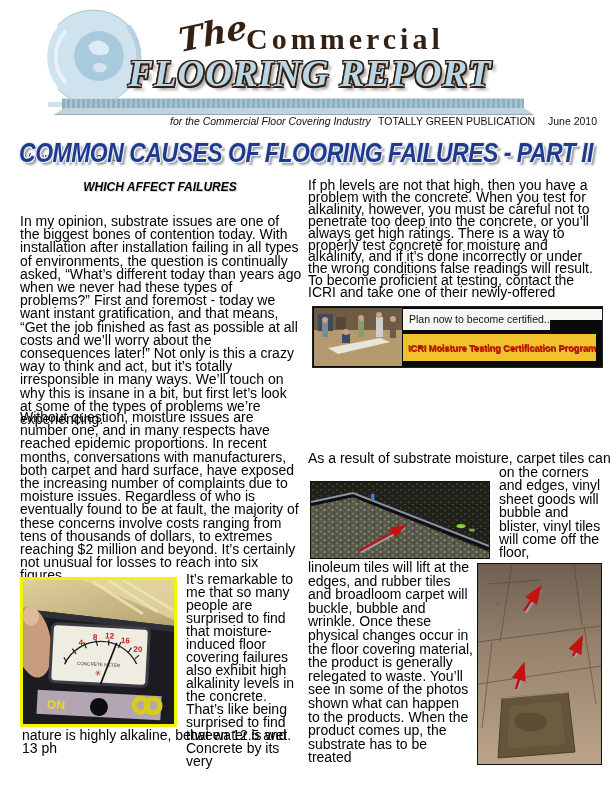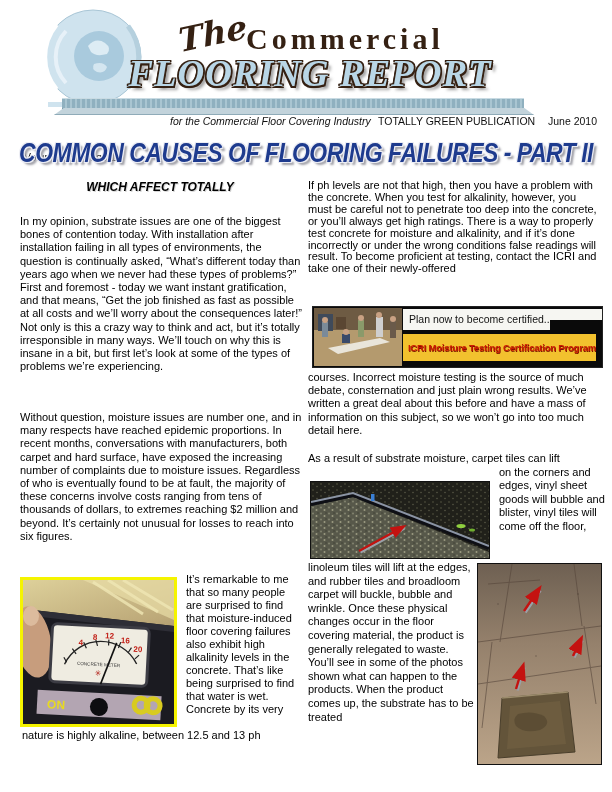--- a/index.html
+++ b/index.html
@@ -48,21 +48,21 @@
   
   #headline{
     left:0;top:137px;width:612px;text-align:center;white-space:nowrap;
     font-weight:bold;font-style:italic;font-size:23px;letter-spacing:-0.5px;
     color:var(--headline_navy);transform:scaleY(1.18);transform-origin:top;
     text-shadow:-1px -1px 0 #ecedf4,1px -1px 0 #ecedf4,-1px 1px 0 #ecedf4,
                  1px 1px 0 #ecedf4,3px 3px 2px #9c9ca4;
   }
 
   
-  .body-text{font-size:11px;line-height:13.2px;text-align:left;}
+  .body-text{font-size:14px;line-height:13.2px;text-align:left;}
   #lc-subtitle{
     left:14px;top:180px;width:292px;text-align:center;
     font-weight:bold;font-style:italic;font-size:12px;line-height:14.5px;
     text-shadow:1px 1px 0 #d8d8d8;
   }
   #lc-para1{left:20px;top:215px;width:282px;}
   #lc-para2{left:20px;top:411px;width:282px;}
   #lc-meter-wrap{left:186px;top:573px;width:118px;line-height:13.0px;}
   #lc-closing{left:22px;top:729px;width:282px;}
 
@@ -115,21 +115,21 @@
   <div class="abs" id="platform-edge"></div>
 
   <div class="abs infoline" style="left:24px;margin-top:36px;">Volume 28 • Page 1</div>
   <div class="abs infoline" id="info-tagline" style="left:170px;">for the Commercial Floor Covering Industry</div>
   <div class="abs infoline" style="left:378px;">TOTALLY GREEN PUBLICATION</div>
   <div class="abs infoline" style="left:524px;padding-left:24px;">June 2010</div>
 
   <div class="abs" id="headline">COMMON CAUSES OF FLOORING FAILURES - PART II</div>
 
   <div class="abs" id="lc-subtitle">
-    <div>WHICH AFFECT TOTALLY</div>
+    <div>WHICH AFFECT FAILURES</div>
   </div>
   <div class="abs body-text" id="lc-para1">In my opinion, substrate issues are one of the biggest bones of contention today.  With installation after installation failing in all types of environments, the question is continually asked, “What’s different today than years ago when we never had these types of problems?” First and foremost - today we want instant gratification, and that means, “Get the job finished as fast as possible at all costs and we’ll worry about the consequences later!”  Not only is this a crazy way to think and act, but it’s totally irresponsible in many ways. We’ll touch on why this is insane in a bit, but first let’s look at some of the types of problems we’re experiencing.</div>
   <div class="abs body-text" id="lc-para2">Without question, moisture issues are number one, and in many respects have reached epidemic proportions.  In recent months, conversations with manufacturers, both carpet and hard surface, have exposed the increasing number of complaints due to moisture issues.  Regardless of who is eventually found to be at fault, the majority of these concerns involve costs ranging from tens of thousands of dollars, to extremes reaching $2 million and beyond. It’s certainly not unusual for losses to reach into six figures.</div>
   <div class="abs body-text" id="lc-meter-wrap">It’s remarkable to me that so many people are surprised to find that moisture-induced floor covering failures also exhibit high alkalinity levels in the concrete. That’s like being surprised to find that water is wet. Concrete by its very</div>
   <div class="abs body-text" id="lc-closing">nature is highly alkaline, between 12.5 and 13 ph</div>
 
   <div class="abs" id="meter-figure">
     <svg width="151" height="144" viewBox="0 0 151 144">
       <defs>
         <linearGradient id="wood" x1="0" y1="0" x2="0.3" y2="1">
@@ -198,21 +198,20 @@
       <div id="icri-white">
         <span>Plan now to become certified...</span>
       </div>
       <div id="icri-black-tab"></div>
       <div id="icri-gold">
         <span>ICRI Moisture Testing Certification Program</span>
       </div>
     </div>
   </div>
 
-  <div class="abs body-text" id="rc-para2">courses.  Incorrect moisture testing is the source of much debate, consternation and just plain wrong results.  We’ve written a great deal about this before and have a mass of information on this subject, so we won’t go into too much detail here.</div>
   <div class="abs body-text" id="rc-lead">As a result of substrate moisture, carpet tiles can lift</div>
   <div class="abs body-text" id="rc-carpet-wrap">on the corners and edges, vinyl sheet goods will bubble and blister, vinyl tiles will come off the floor,</div>
   <div class="abs body-text" id="rc-tile-wrap">linoleum tiles will lift at the edges, and rubber tiles and broadloom carpet will buckle, bubble and wrinkle. Once these physical changes occur in the floor covering material, the product is generally relegated to waste.  You’ll see in some of the photos shown what can happen to the products.  When the product comes up, the substrate has to be treated</div>
 
   <div class="abs" id="carpet-figure">
     <svg width="178" height="76" viewBox="0 0 178 76">
       <defs>
         <pattern id="spkD" width="8" height="6" patternUnits="userSpaceOnUse">
           <rect width="8" height="6" fill="#20201a"></rect>
           <circle cx="2" cy="2" r="0.9" fill="#444434"></circle>

